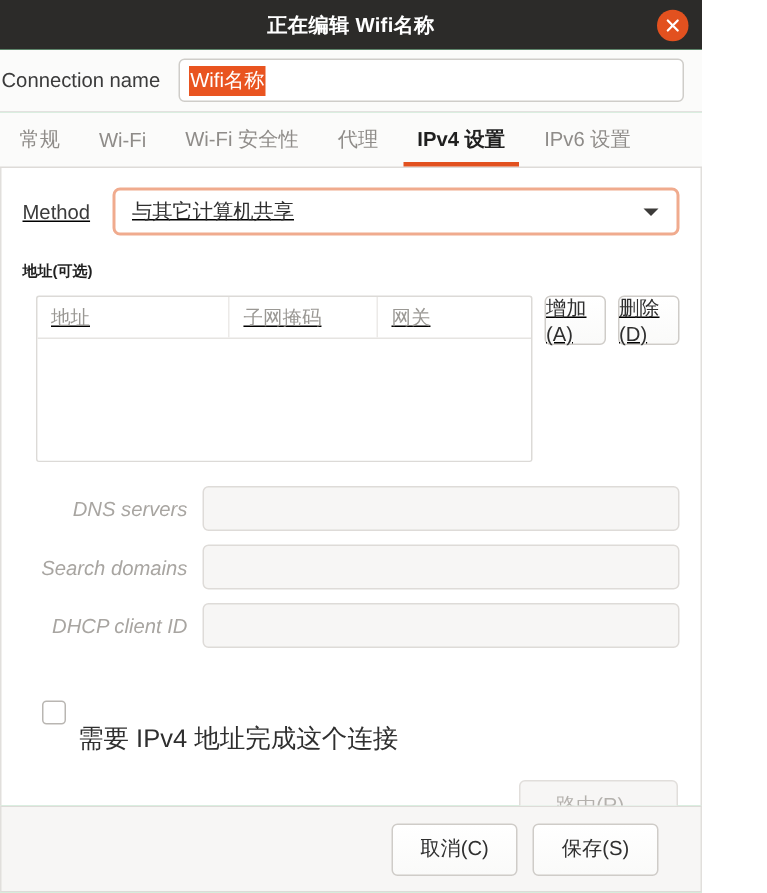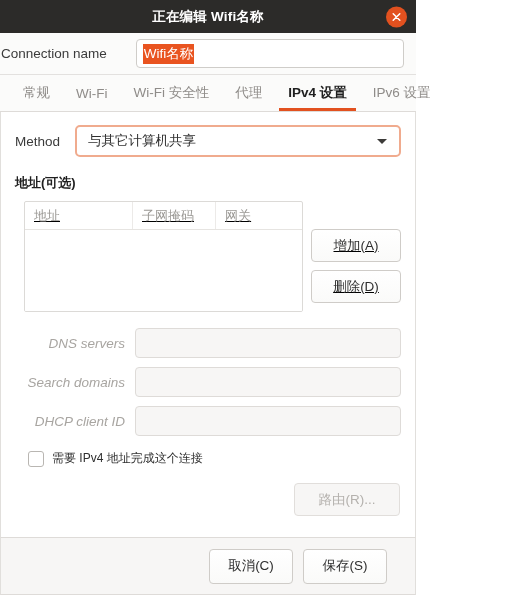--- a/index.html
+++ b/index.html
@@ -8,21 +8,21 @@
   }
   body {
     width: 511px;
     height: 595px;
     overflow: hidden;
     font-family: "Liberation Sans", "DejaVu Sans", sans-serif;
     background: #ffffff;
     -webkit-font-smoothing: antialiased;
   }
   .window {
-    width: 416px;
+    width: 468px;
     height: 595px;
     display: flex;
     flex-direction: column;
     box-sizing: border-box;
     background: #22c55e;
     position: relative;
   }
 
   
   .titlebar {
@@ -58,21 +58,20 @@
 
   
   .conn-row {
     flex: 0 0 42px;
     display: flex;
     align-items: center;
     padding: 0 12px 0 0;
     background: #fbfbfa;
     border-bottom: 1px solid #e3e1df;
     box-sizing: border-box;
-    gap: 17px;
   }
   .conn-label {
     font-size: 13.5px;
     color: #3b3b3b;
     padding-left: 1px;
     padding-right: 12px;
     white-space: nowrap;
   }
   .conn-input {
     flex: 1;
@@ -95,21 +94,20 @@
     line-height: 17px;
   }
 
   
   .tabs {
     flex: 0 0 37px;
     display: flex;
     align-items: stretch;
     background: #fbfbfa;
     border-bottom: 1px solid #dedbd8;
-    padding-left: 10px;
     box-sizing: border-box;
   }
   .tab {
     display: flex;
     align-items: center;
     justify-content: center;
     padding: 0 13px;
     font-size: 13.5px;
     color: #8f8c89;
     position: relative;
@@ -139,20 +137,21 @@
     box-sizing: border-box;
     padding: 13px 14px 0 14px;
     position: relative;
     overflow: hidden;
   }
 
   .method-row {
     display: flex;
     align-items: center;
     margin-bottom: 17px;
+    text-decoration: underline;
   }
   .method-label {
     font-size: 13.5px;
     color: #3b3b3b;
     width: 60px;
     flex: 0 0 60px;
   }
   .method-select {
     flex: 1;
     height: 32px;
@@ -172,21 +171,21 @@
   .caret {
     width: 0;
     height: 0;
     border-left: 5px solid transparent;
     border-right: 5px solid transparent;
     border-top: 5px solid #3c3b39;
     margin-right: 2px;
   }
 
   .section-title {
-    font-size: 13px;
+    font-size: 10px;
     font-weight: bold;
     color: #1f1f1f;
     margin: 0 0 9px 0;
   }
 
   .addr-area {
     display: flex;
     align-items: flex-start;
     margin-bottom: 16px;
     text-decoration: underline;
@@ -219,23 +218,22 @@
   .addr-th:last-child { border-right: none; }
   .addr-th.c0 { width: 39%; }
   .addr-th.c1 { width: 30%; }
   .addr-th.c2 { flex: 1; }
   .addr-body { height: 82px; background: #ffffff; }
 
   .addr-buttons {
     width: 90px;
     flex: 0 0 90px;
     display: flex;
-    flex-direction: column;
+    flex-direction: row;
     gap: 8px;
-    margin-top: 28px;
   }
   .btn {
     height: 33px;
     border: 1px solid #cfccc8;
     border-radius: 4px;
     background: linear-gradient(to bottom, #ffffff, #fafaf9);
     font-size: 13.5px;
     color: #2f2f2f;
     display: flex;
     align-items: center;
@@ -283,23 +281,24 @@
   .checkbox {
     width: 14px;
     height: 14px;
     border: 1px solid #b9b6b2;
     border-radius: 3px;
     background: #ffffff;
     flex: 0 0 14px;
     cursor: pointer;
   }
   .check-label {
-    font-size: 12px;
+    font-size: 17px;
     color: #2f2f2f;
     margin-left: 8px;
+    margin-top: 35px;
   }
 
   .routes-row {
     display: flex;
     justify-content: flex-end;
     margin-top: 16px;
     padding-right: 1px;
   }
   .routes-btn { width: 106px; }
 

